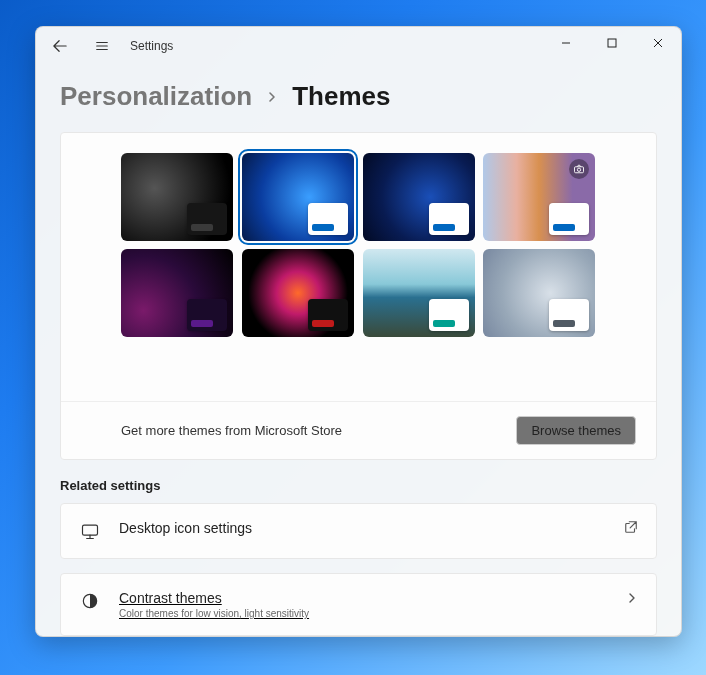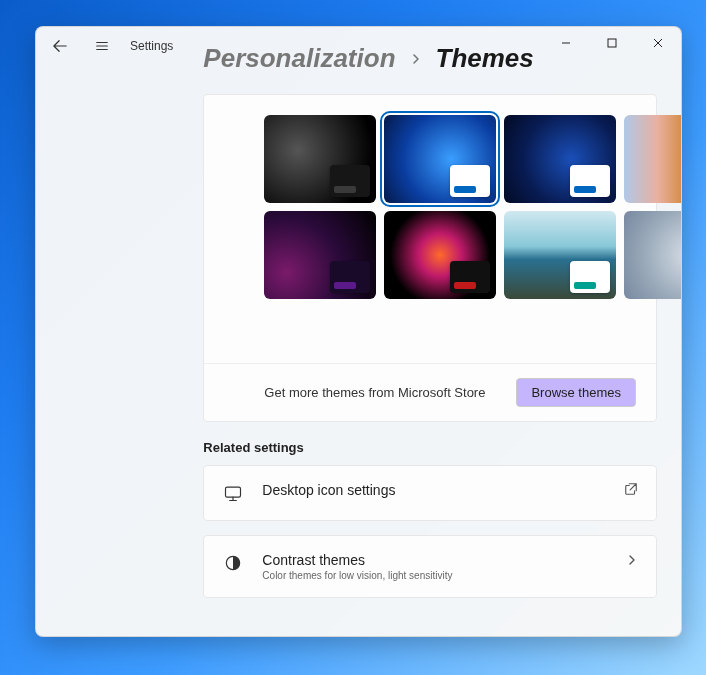--- a/index.html
+++ b/index.html
@@ -15,21 +15,21 @@
   .window {
     position: absolute;
     left: 35px;
     top: 26px;
     width: 647px;
     height: 611px;
     background: rgba(248, 248, 248, 0.97);
     border: 1px solid rgba(200,200,200,0.7);
     border-radius: 8px;
     display: flex;
-    flex-direction: row;
+    flex-direction: column;
     overflow: hidden;
     box-shadow: 0 8px 28px rgba(0,0,0,0.25);
   }
 
   .titlebar {
     height: 38px;
     display: flex;
     align-items: center;
     padding: 0 6px;
     gap: 6px;
@@ -50,21 +50,20 @@
     position:relative;
   }
 
   
   .content::-webkit-scrollbar { width: 4px; }
   .content::-webkit-scrollbar-thumb { background: #888; border-radius: 2px; }
 
   .breadcrumb {
     display:flex; align-items:center; gap: 14px;
     margin: 10px 0 20px 0;
-    font-style: italic;
   }
   .breadcrumb .crumb-parent { font-size: 26px; font-weight: 600; color:#777; }
   .breadcrumb .chevron { color:#777; }
   .breadcrumb .crumb-current { font-size: 26px; font-weight: 600; color:#1a1a1a;text-align:right; }
 
   .card {
     background: #fdfdfd;
     border: 1px solid #e7e7e7;
     border-radius: 4px;
     margin-bottom: 14px;
@@ -115,21 +114,21 @@
   .t6 { background: linear-gradient(180deg, #d0e8f0 0%, #88c8d8 40%, #2a7090 55%, #3a4a3a 100%); }
   .t7 { background: radial-gradient(circle at 60% 50%, #d8e0e8 0%, #98a8b8 60%, #7888a0 100%); }
 
   .store-row {
     display:flex; align-items:center; justify-content:space-between;
     padding: 14px 20px 14px 60px;
     border-top: 1px solid #eee;
     font-size: 13px; color:#333;margin-top:44px;
   }
   .browse-btn {
-    background:#c4b5fd; border:1px solid #ccc; border-radius:4px;
+    background:#737373; border:1px solid #ccc; border-radius:4px;
     padding: 6px 14px; font-size:13px; color:#222;
     cursor:pointer;
   }
 
   .section-title { font-size:13px; font-weight:600; color:#222; margin: 18px 0 10px 0; }
 
   .settings-row {
     display:flex; align-items:flex-start;
     padding: 16px 18px;
     gap: 18px;
@@ -263,21 +262,21 @@
         </div>
         <span class="row-action">
           <svg width="14" height="14" viewBox="0 0 16 16">
               <path d="M6 2h8v8M14 2 7 9" stroke="#555" stroke-width="1.3" fill="none" stroke-linecap="round"></path>
               <path d="M12 10v3a1 1 0 0 1-1 1H3a1 1 0 0 1-1-1V5a1 1 0 0 1 1-1h3" stroke="#555" stroke-width="1.3" fill="none" stroke-linecap="round"></path>
             </svg>
         </span>
       </div>
     </div>
 
-    <div class="card" style="margin-top:12px;">
+    <div class="card" style="margin-top:12px;text-decoration:underline;">
       <div class="settings-row">
         <span class="row-icon">
           <svg width="20" height="20" viewBox="0 0 24 24">
               <circle cx="12" cy="12" r="8" stroke="#333" stroke-width="1.4" fill="none"></circle>
               <path d="M12 4a8 8 0 0 1 0 16z" fill="#333"></path>
             </svg>
         </span>
         <div class="row-text">
           <div class="row-title">Contrast themes</div>
           <div class="row-sub">Color themes for low vision, light sensitivity</div>

